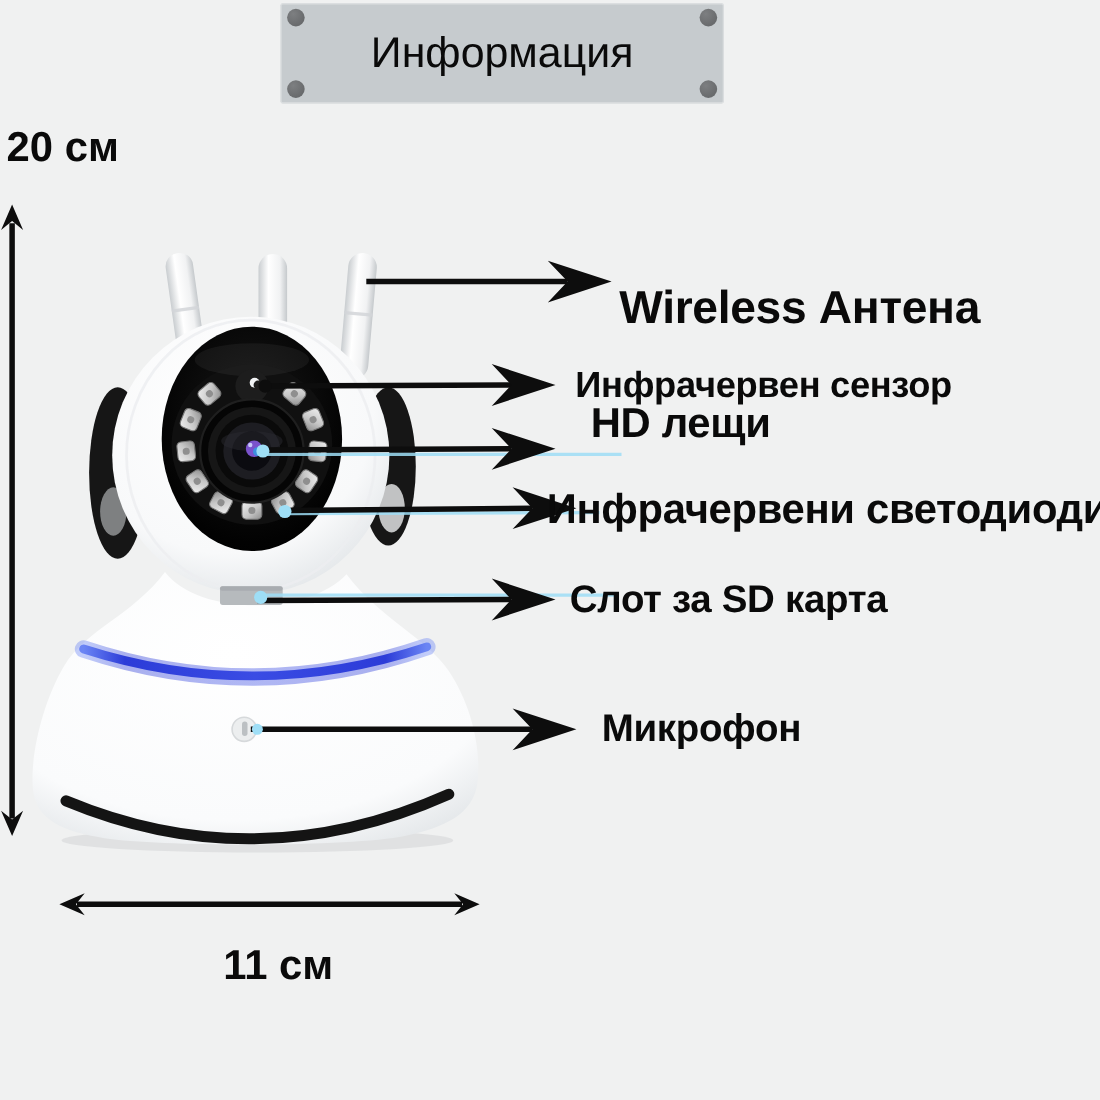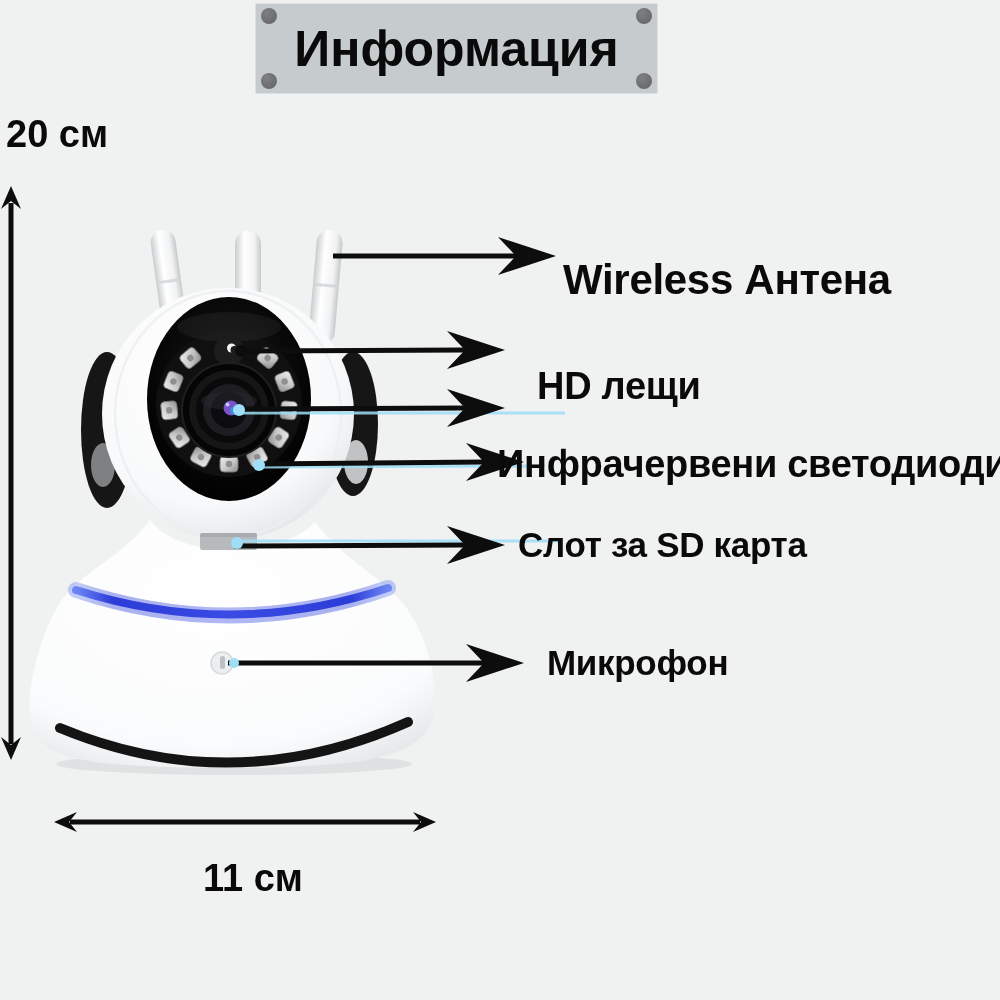--- a/index.html
+++ b/index.html
@@ -22,21 +22,21 @@
   }
   
   .banner{
     position:absolute;left:255px;top:3px;width:403px;height:91px;
     background:var(--banner-bg);
     border-radius:2px;
     display:flex;align-items:center;justify-content:center;
     box-shadow:0 0 0 1px rgba(255,255,255,.4) inset;
   }
   .banner-title{
-    font-size:50px;font-weight:700;letter-spacing:0;
+    font-size:39px;font-weight:400;letter-spacing:0;
     color:var(--text);
   }
   .screw{
     position:absolute;width:16px;height:16px;border-radius:50%;
     background:radial-gradient(circle at 35% 30%, #7d7f81, var(--screw) 70%);
   }
   .screw.tl{left:6px;top:5px;}
   .screw.tr{right:6px;top:5px;}
   .screw.bl{left:6px;bottom:5px;}
   .screw.br{right:6px;bottom:5px;}
@@ -280,18 +280,19 @@
       <circle class="cyan-dot" cx="237" cy="543" r="6"></circle>
     </g>
     <g>
       <line class="leader" x1="228" y1="663" x2="484" y2="663"></line>
       <path class="leader-head" d="M 524 663 L 466 644 L 484 663 L 466 682 Z"></path>
       <circle class="cyan-dot" cx="234" cy="663" r="5"></circle>
     </g>
   </svg>
 
   <div class="callout lbl-antenna">Wireless Антена</div>
+  <div class="callout lbl-sensor">Инфрачервен сензор</div>
   <div class="callout lbl-lens">HD лещи</div>
   <div class="callout lbl-leds">Инфрачервени светодиоди</div>
   <div class="callout lbl-sd">Слот за SD карта</div>
   <div class="callout lbl-mic">Микрофон</div>
 
 </div>
 
 </body></html>

